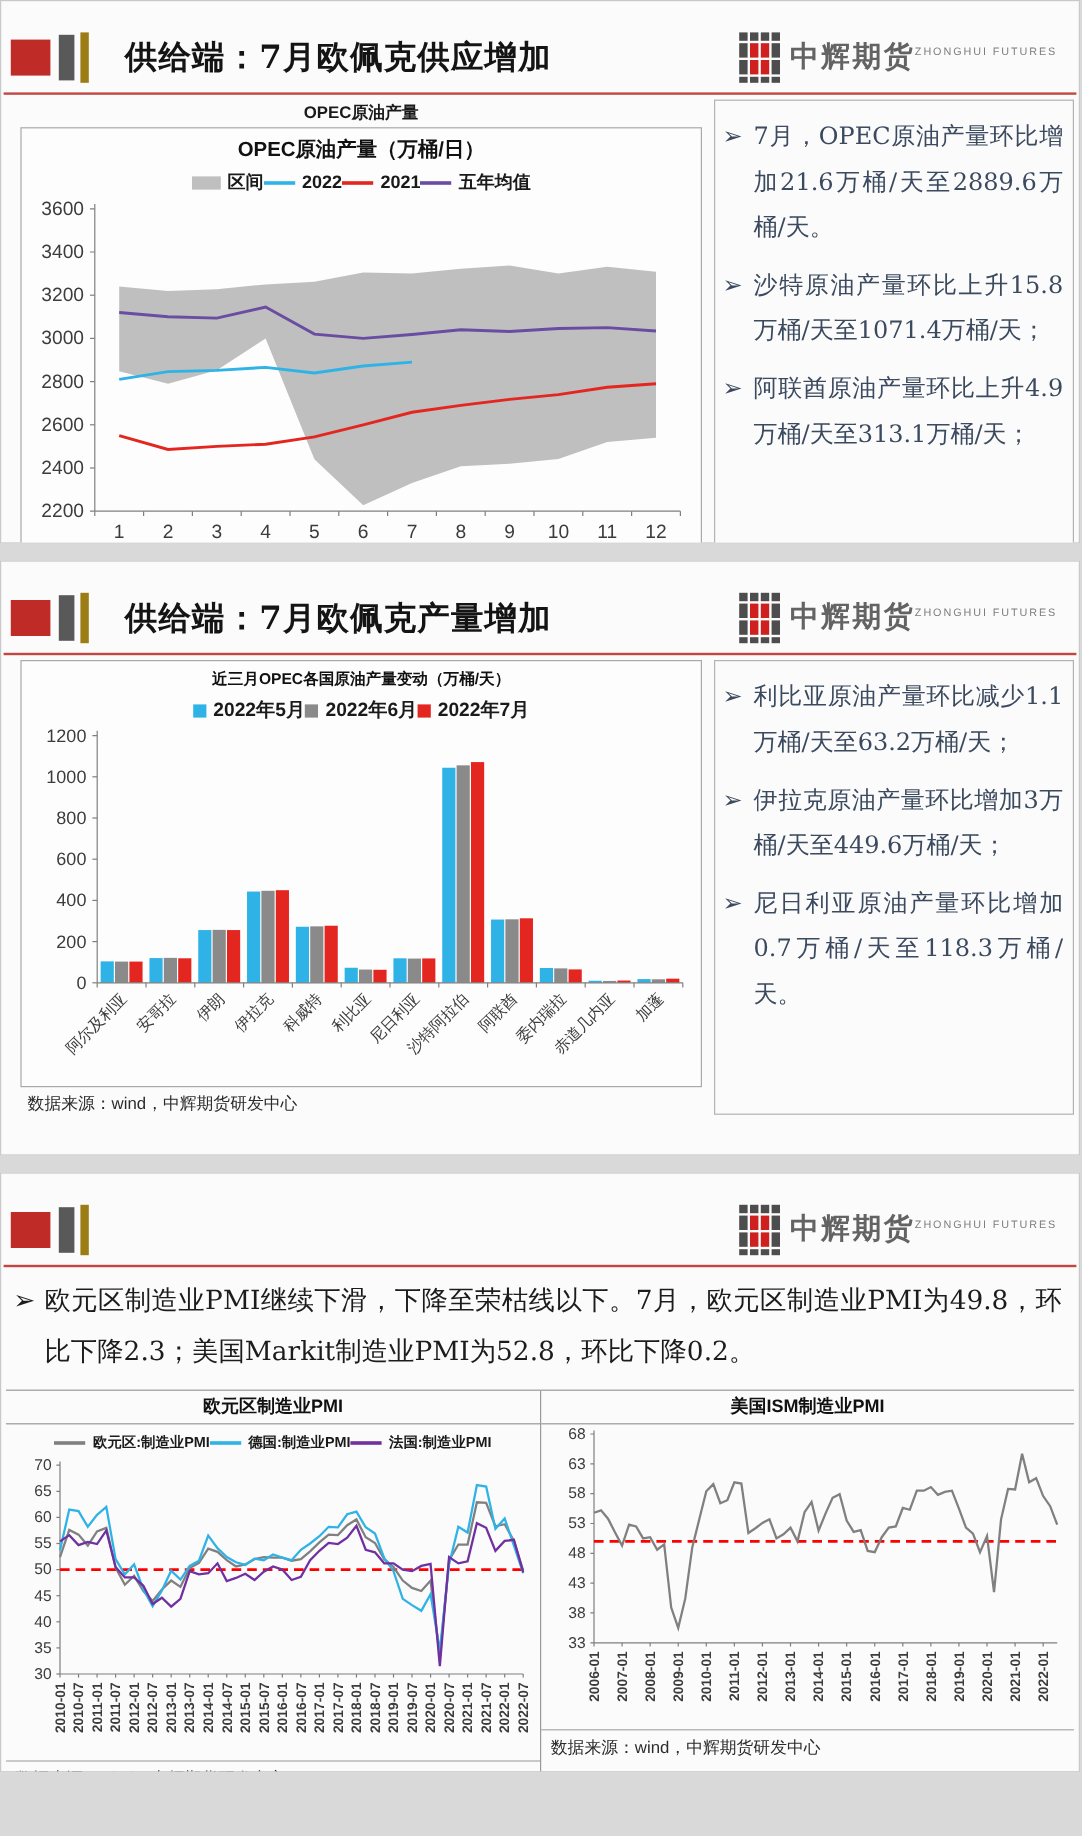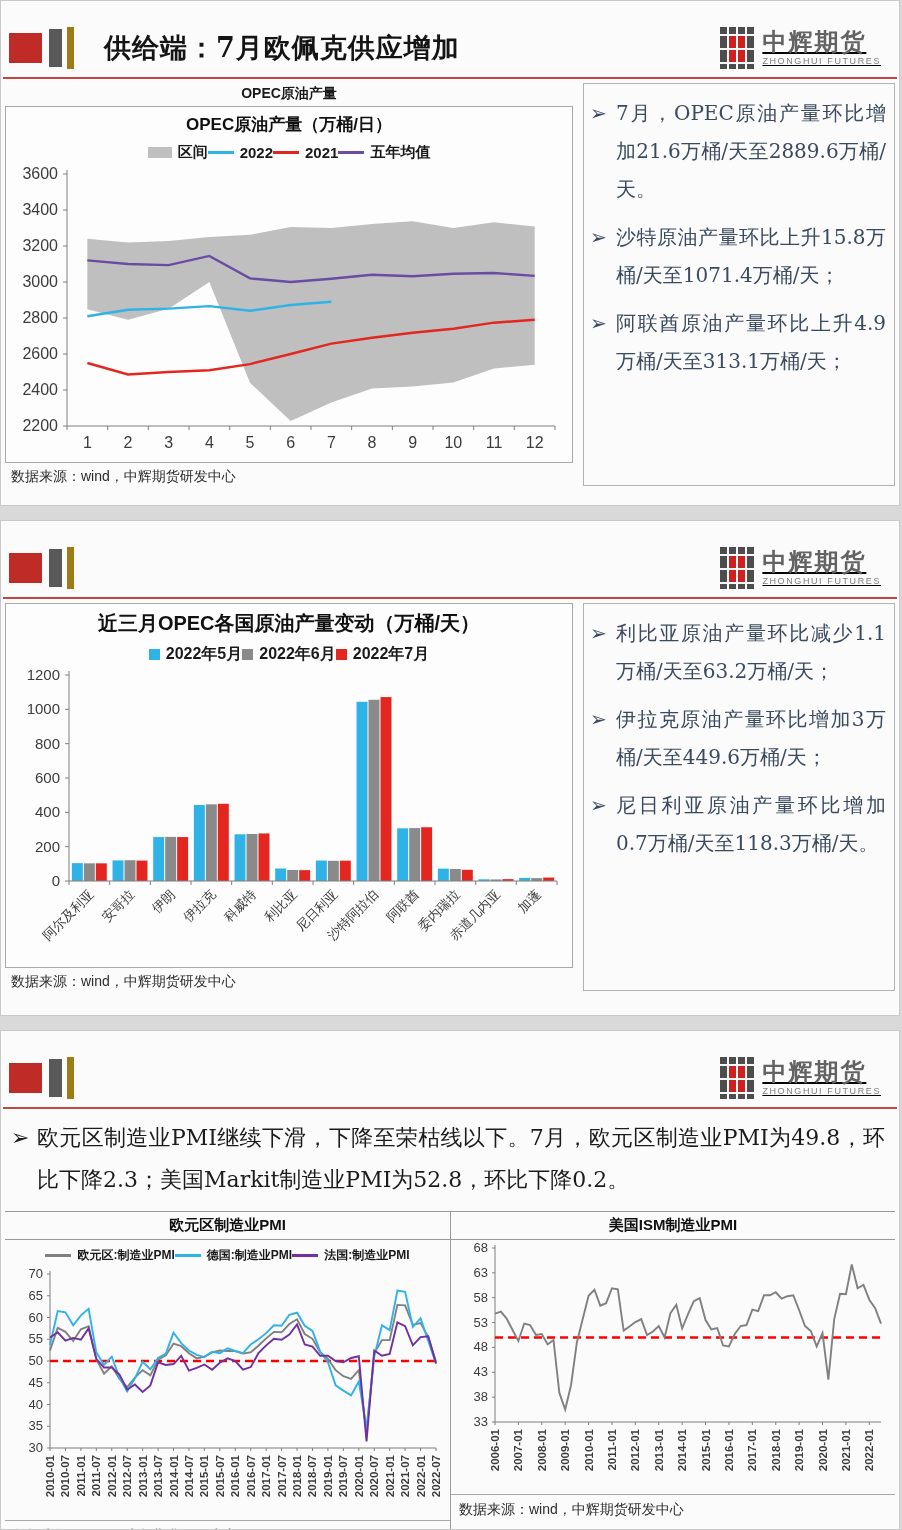--- a/index.html
+++ b/index.html
@@ -13,27 +13,27 @@
   .hdr { display:flex; align-items:center; padding:24px 18px 6px 8px; height:76px; }
   .hdr-blocks { display:flex; align-items:center; height:42px; }
   .blk-red  { width:33px; height:30px; background:#bf2b27; }
   .blk-gray { width:13px; height:38px; background:#595959; margin-left:7px; }
   .blk-gold { width:7px;  height:42px; background:#9c7c14; margin-left:5px; }
   .hdr-title { font-family:"DejaVu Serif", serif; font-weight:bold; font-size:27px; color:#141414; margin-left:30px; letter-spacing:1px; white-space:nowrap; }
   .hdr-logo { margin-left:auto; display:flex; align-items:center; }
   .logo-mark { display:grid; grid-template-columns:repeat(4,7px); grid-template-rows:7px 12px 12px 5px; gap:2px; margin-right:8px; }
   .logo-mark i { background:#4d4d4d; display:block; }
   .logo-mark i.r { background:#cf1f1f; }
-  .logo-text { display:flex; flex-direction:column; line-height:1;text-decoration:underline; }
+  .logo-text { display:flex; line-height:1; }
   .logo-cn { font-size:24px; font-weight:bold; color:#636363; letter-spacing:2px; }
   .logo-en { font-size:9px; color:#7d7d7d; letter-spacing:1.6px; margin-top:3px; }
   .hdr-rule { height:2px; background:#c14743; margin:0 2px; }
 
   
-  .content { display:flex; align-items:stretch; padding:4px 4px 0 4px; }
+  .content { display:flex; align-items:stretch; padding:4px 4px 0 4px;margin-left:12px; }
   .left-col { width:568px; display:flex; flex-direction:column; }
   .right-col { flex:1; margin-left:10px; border:1px solid #b3b3b3; background:#fbfbfb; padding:10px 8px 6px 6px; }
   .caption { text-align:center; font-size:14px; font-weight:600; color:#1a1a1a; padding:2px 0 3px 0; }
   .chart-box { border:1px solid #a9a9a9; background:#fdfdfd; padding-top:2px; }
   .chart-title { text-align:center; font-weight:bold; font-size:17px; color:#111; padding:4px 0 2px 0; }
   .legend { display:flex; justify-content:center; align-items:center; padding:5px 0 2px 0; flex-wrap:nowrap; }
   .legend .item { display:flex; align-items:center; gap:6px; font-weight:bold; color:#1a1a1a; white-space:nowrap; }
   .legend .sw-line { display:inline-block; width:26px; height:3px; }
   .legend .sw-area { display:inline-block; width:24px; height:11px; }
   .legend .sw-sq { display:inline-block; width:11px; height:11px; }
@@ -56,21 +56,21 @@
   .pmi-src { border-top:1px solid #a8a8a8; margin-top:2px; font-size:14px; color:#2b2b2b; padding:6px 4px 0 8px; }
 
   svg { display:block; margin:0 auto; }
   svg text { font-family:"Liberation Sans", sans-serif; }
 </style>
 </head>
 <body>
 
 <div class="page">
 
-  <div class="slide" style="height:506px;">
+  <div class="slide" style="height:453px;">
     <div class="hdr">
       <div class="hdr-blocks">
         <span class="blk-red"></span>
         <span class="blk-gray"></span>
         <span class="blk-gold"></span>
       </div>
       <div class="hdr-title">供给端：7月欧佩克供应增加</div>
       <div class="hdr-logo">
         <span class="logo-mark">
           <i></i>
@@ -193,20 +193,21 @@
 
   <div class="gap"></div>
 
   <div class="slide" style="height:496px;">
     <div class="hdr">
       <div class="hdr-blocks">
         <span class="blk-red"></span>
         <span class="blk-gray"></span>
         <span class="blk-gold"></span>
       </div>
+      <div class="hdr-title">供给端：7月欧佩克产量增加</div>
       <div class="hdr-logo">
         <span class="logo-mark">
           <i></i>
             <i></i>
             <i></i>
             <i></i>
           <i></i>
             <i class="r"></i>
             <i class="r"></i>
             <i></i>
@@ -222,21 +223,21 @@
         <span class="logo-text">
           <span class="logo-cn">中辉期货</span>
           <span class="logo-en">ZHONGHUI FUTURES</span>
         </span>
       </div>
     </div>
     <div class="hdr-rule"></div>
     <div class="content">
       <div class="left-col">
         <div class="chart-box">
-          <div class="chart-title" style="font-size:20px;">近三月OPEC各国原油产量变动（万桶/天）</div>
+          <div class="chart-title" style="font-size:13px;">近三月OPEC各国原油产量变动（万桶/天）</div>
           <div class="legend" style="font-size:16px;">
               <span class="item">
                 <span class="sw-sq" style="background: rgb(47, 179, 230);"></span>
                 <span>2022年5月</span>
               </span>
               <span class="item">
                 <span class="sw-sq" style="background: rgb(138, 138, 138);"></span>
                 <span>2022年6月</span>
               </span>
               <span class="item">

